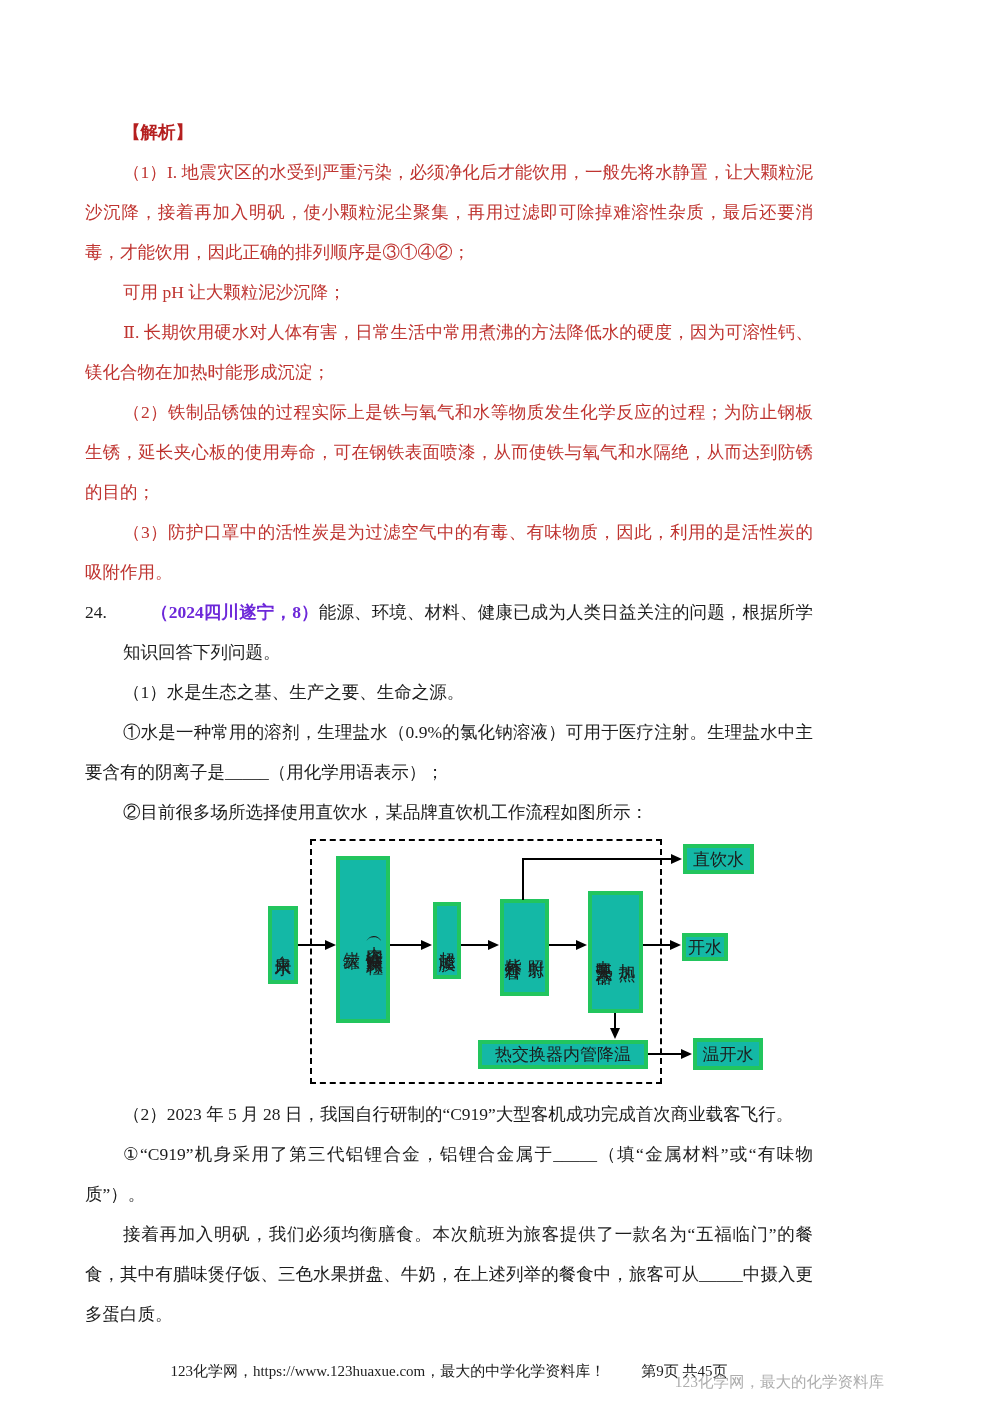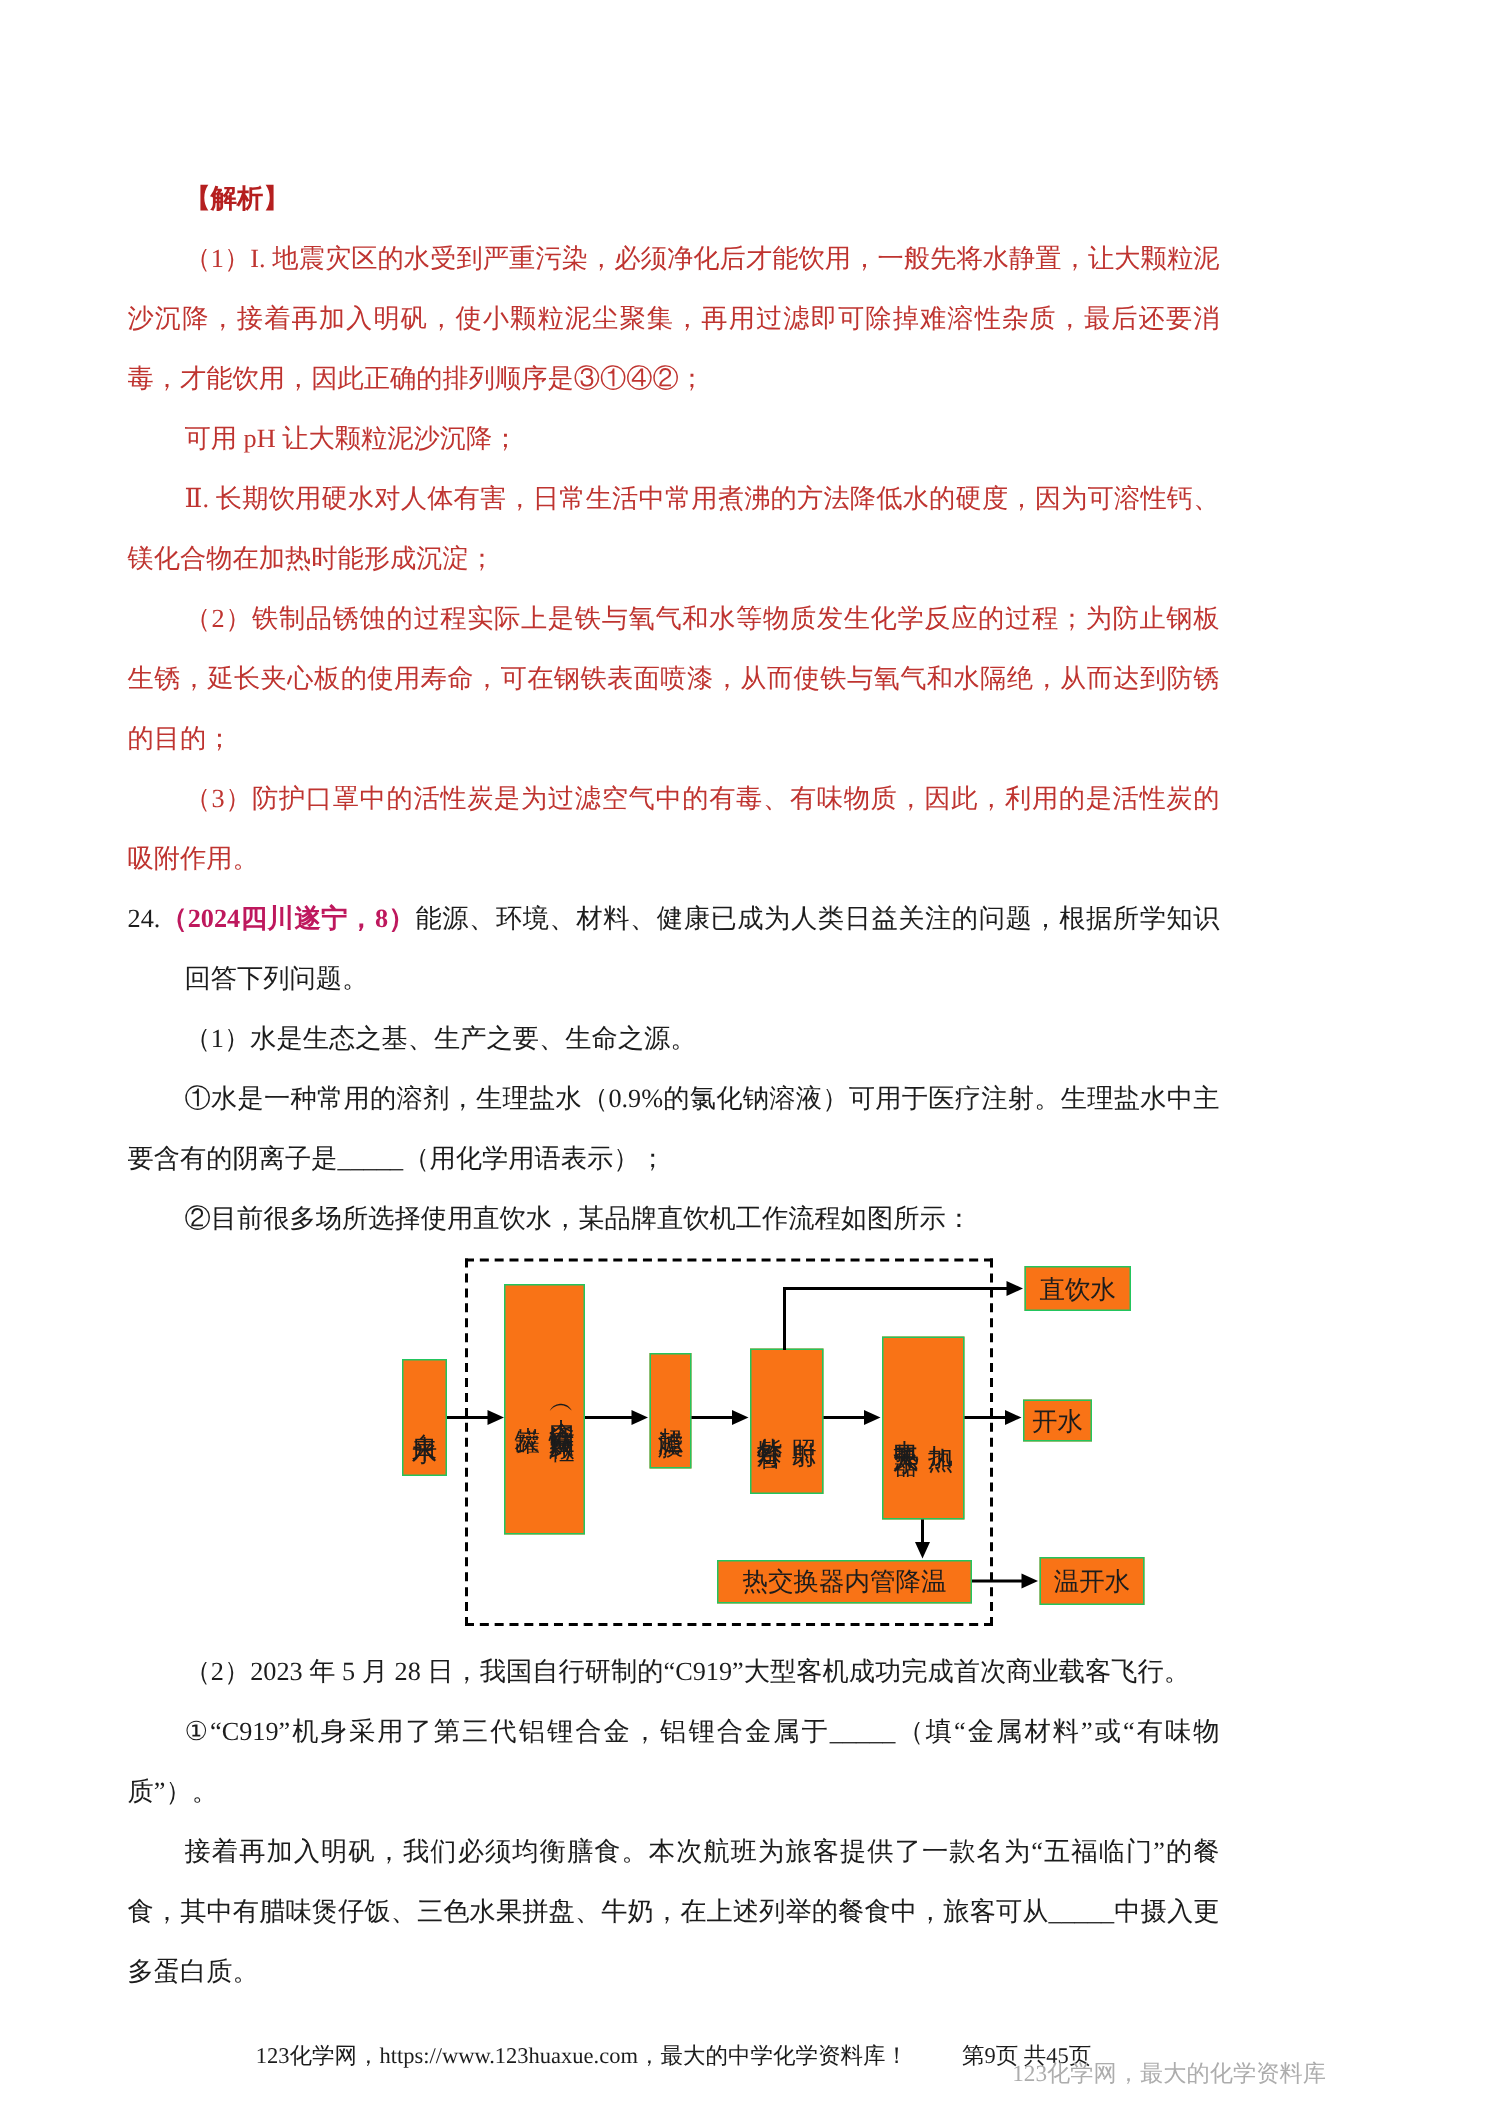--- a/index.html
+++ b/index.html
@@ -18,38 +18,38 @@
   }
   p.para {
     margin: 0;
     line-height: 40px;
     text-align: justify;
   }
   .indent { text-indent: 38px; }
   .hang { padding-left: 38px; text-indent: -38px; }
   .red  { color: #bf3430; }
   .red-header { color: #b51f1f; font-weight: bold; }
-  .blue { color: #be185d; font-weight: bold; }
+  .blue { color: #6d28d9; font-weight: bold; margin-left: 44px; }
 
   
   .diagram {
     position: relative;
     height: 258px;
     margin-top: 4px;
   }
   .dashed-frame {
     position: absolute;
     left: 225px; top: 3px;
     width: 348px; height: 241px;
     border: 2px dashed #000;
   }
   .dbox {
     position: absolute;
-    border: 1px solid #22c55e;
-    background: #f97316;
+    border: 4px solid #22c55e;
+    background: #14b8a6;
     box-sizing: border-box;
     display: flex;
     align-items: center;
     justify-content: center;
     font-size: 17px;
     line-height: 21px;
   }
   .vcol {
     writing-mode: vertical-rl;
     text-orientation: mixed;

